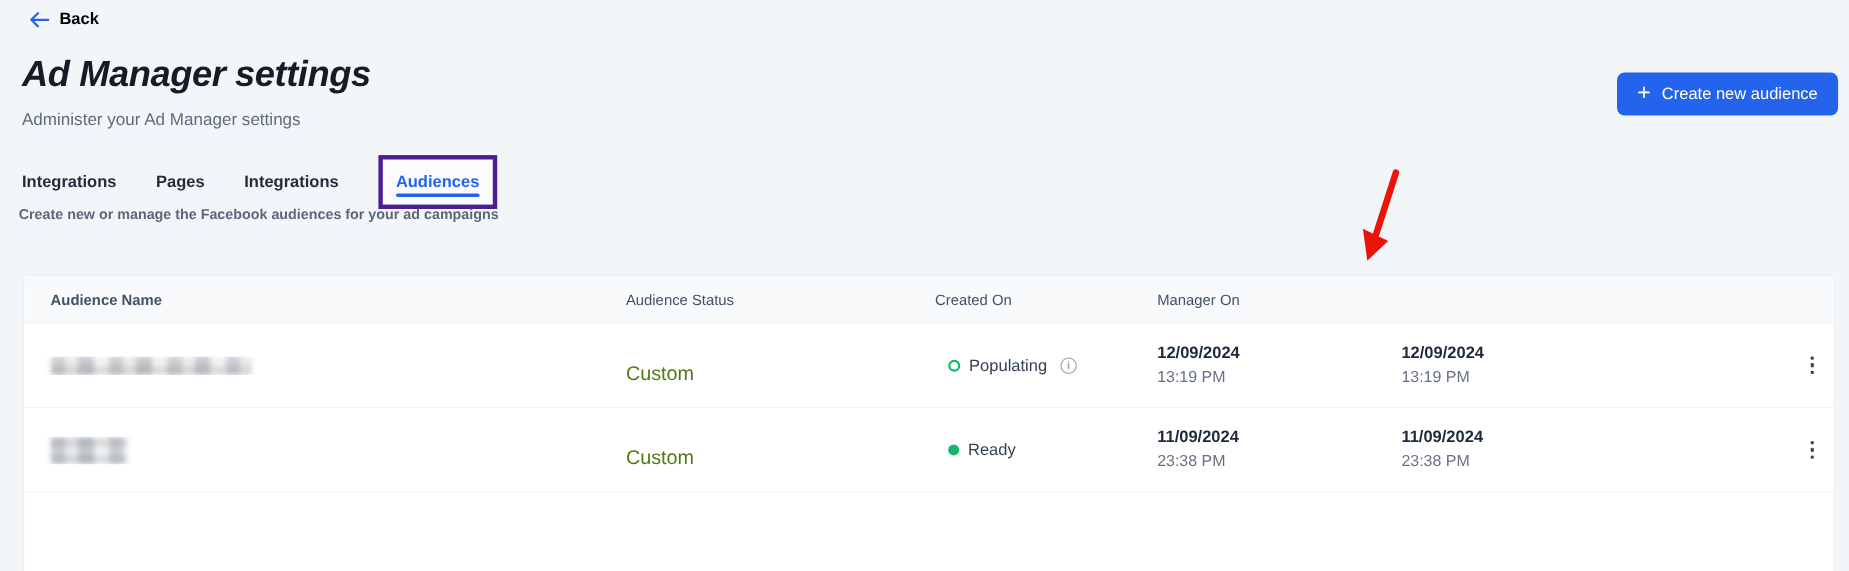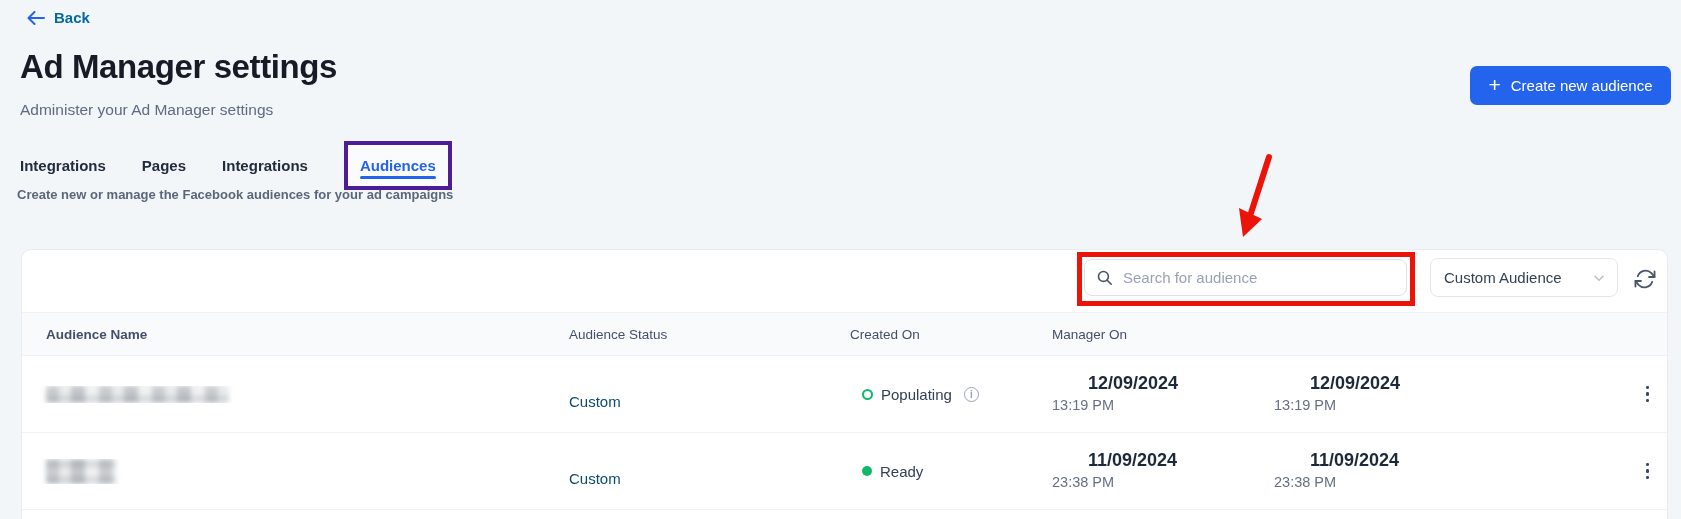--- a/index.html
+++ b/index.html
@@ -2,24 +2,24 @@
 <html><head>
 <meta charset="utf-8">
 <style>
   * { margin:0; padding:0; box-sizing:border-box; }
   html,body { width:1681px; height:519px; }
   body { font-family:"Liberation Sans","DejaVu Sans",sans-serif; background:#f2f6f9; }
   .page { position:relative; width:1681px; height:519px; overflow:hidden; }
 
   
   .back { position:absolute; left:27px; top:9px; display:flex; align-items:center; gap:9px;
-          color:#0369a1; font-size:15px; font-weight:600; cursor:pointer; }
+          color:#000000; font-size:15px; font-weight:600; cursor:pointer; }
   .back svg { display:block; }
   .title { position:absolute; left:20px; top:48px; font-size:33px; font-weight:700;
-           color:#171b26; letter-spacing:-0.4px; }
+           color:#171b26; letter-spacing:-0.4px;font-style:italic; }
   .subtitle { position:absolute; left:20px; top:101px; font-size:15.5px; color:#5f6b7e; }
 
   .create-btn { position:absolute; left:1470px; top:66px; width:201px; height:39px;
      background:#2463eb; color:#fff; border:none; border-radius:7px; display:flex;
      align-items:center; justify-content:center; gap:10px; font-size:15px; font-weight:500;
      font-family:inherit; cursor:pointer; }
   .create-btn .plus { font-size:21px; font-weight:400; line-height:1; margin-top:-2px; }
 
   
   .tabs { position:absolute; left:20px; top:143px; height:44px; display:flex;
@@ -56,30 +56,30 @@
 
   .grid { display:grid; grid-template-columns:547px 281px 202px 222px 354px 1fr;
           align-items:center; }
   .thead { height:44px; background:#f8fafc; border-top:1px solid #eef1f5;
            border-bottom:1px solid #eef1f5; font-size:13.5px; color:#44506a;
            font-weight:500; }
   .thead .cell:first-child, .trow .cell:first-child { padding-left:24px;font-weight:bold; }
   .trow { height:77px; border-bottom:1px solid #f0f2f5; background:#fff; }
 
   .cell { overflow:hidden; }
-  .type { font-size:15px; color:#0c4a6e;margin-top:14px; }
+  .type { font-size:18px; color:#4d7c0f;margin-top:14px; }
   .status { display:flex; align-items:center; gap:8px; font-size:15px; color:#344054;padding-left:12px; }
   .ring { width:11px; height:11px; border:2.2px solid #12b76a; border-radius:50%;
           flex:none; }
   .dot { width:10px; height:10px; background:#12b76a; border-radius:50%; flex:none; }
   .info-icon { width:15px; height:15px; border:1.4px solid #98a2b3; border-radius:50%;
           color:#98a2b3; font-size:10px; font-weight:600; display:flex; align-items:center;
           justify-content:center; margin-left:4px; font-style:normal; cursor:pointer; }
   .dt { display:flex; flex-direction:column; }
-  .dt .d { font-size:18px; font-weight:700; color:#1d2939; line-height:22px;margin-left:36px; }
+  .dt .d { font-size:15px; font-weight:700; color:#1d2939; line-height:22px; }
   .dt .t { font-size:14.5px; color:#667085; line-height:22px; }
 
   .redacted { border-radius:3px; filter:blur(2.6px);
      background-image:
        repeating-linear-gradient(90deg, rgba(92,102,112,.30) 0 13px, rgba(92,102,112,.10) 13px 25px,
          rgba(92,102,112,.34) 25px 39px, rgba(92,102,112,.06) 39px 53px),
        repeating-linear-gradient(0deg, rgba(120,130,140,.22) 0 8px, rgba(120,130,140,.04) 8px 16px); }
   .redacted.r1 { width:183px; height:17px; }
   .redacted.r2 { width:70px; height:25px; }
 
@@ -114,45 +114,20 @@
     <div class="tab">Integrations</div>
     <div class="tab">Pages</div>
     <div class="tab">Integrations</div>
     <div class="tab active">Audiences</div>
   </div>
 
   <div class="tab-desc">Create new or manage the Facebook audiences for your ad campaigns</div>
 
   <div class="card">
 
-    <div class="toolbar">
-      <div class="annotation-box"></div>
-      <div class="search-wrap">
-        <svg width="17" height="17" viewBox="0 0 24 24">
-          <circle cx="10.5" cy="10.5" r="7" stroke="#475467" stroke-width="2.2" fill="none"></circle>
-          <line x1="15.8" y1="15.8" x2="21.5" y2="21.5" stroke="#475467" stroke-width="2.2" stroke-linecap="round"></line>
-        </svg>
-        <input class="search-input" type="text" placeholder="Search for audience" style="">
-      </div>
-
-      <div class="select">
-        <span>Custom Audience</span>
-        <svg width="16" height="16" viewBox="0 0 24 24">
-          <polyline points="6,9.5 12,15.5 18,9.5" fill="none" stroke="#b9c0cb" stroke-width="2.2" stroke-linecap="round" stroke-linejoin="round"></polyline>
-        </svg>
-      </div>
-
-      <div class="refresh">
-        <svg width="22" height="22" viewBox="0 0 24 24" fill="none" stroke="#4a5568" stroke-width="2" stroke-linecap="round" stroke-linejoin="round">
-          <polyline points="22.4 3.8 22.4 9.8 16.4 9.8"></polyline>
-          <polyline points="1.6 20.2 1.6 14.2 7.6 14.2"></polyline>
-          <path d="M4.1 9A9 9 0 0 1 19 5.6L22.4 9.8 M1.6 14.2 L5 18.4A9 9 0 0 0 19.9 15"></path>
-        </svg>
-      </div>
-    </div>
 
     <div class="grid thead">
       <div class="cell">Audience Name</div>
       <div class="cell">Audience Status</div>
       <div class="cell">Created On</div>
       <div class="cell">Manager On</div>
       <div class="cell"></div>
     </div>
 
     <div class="grid trow">

